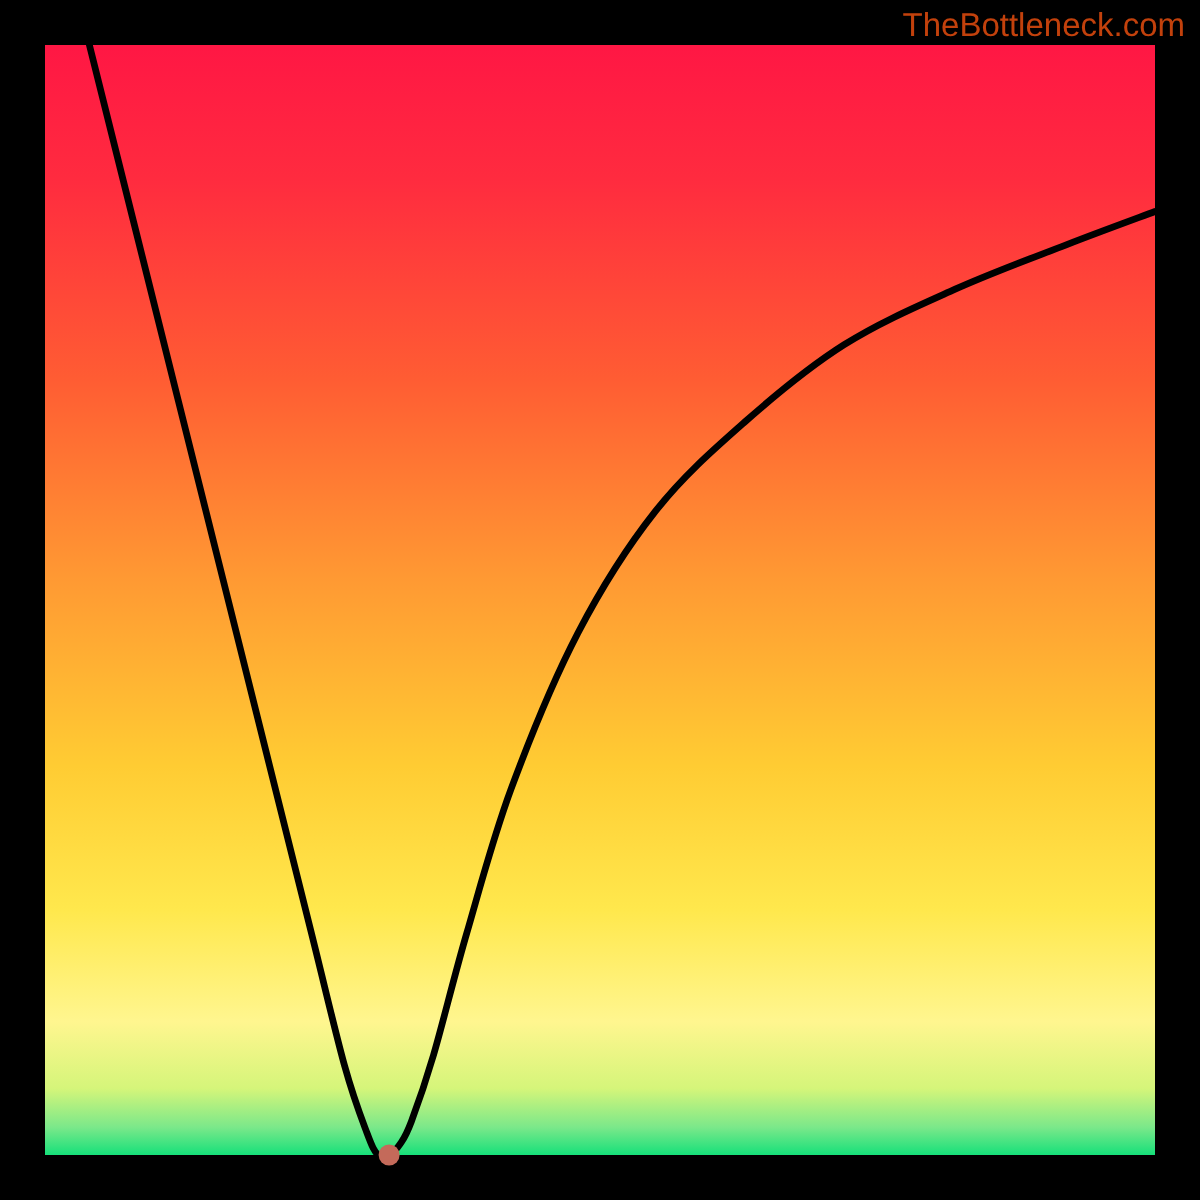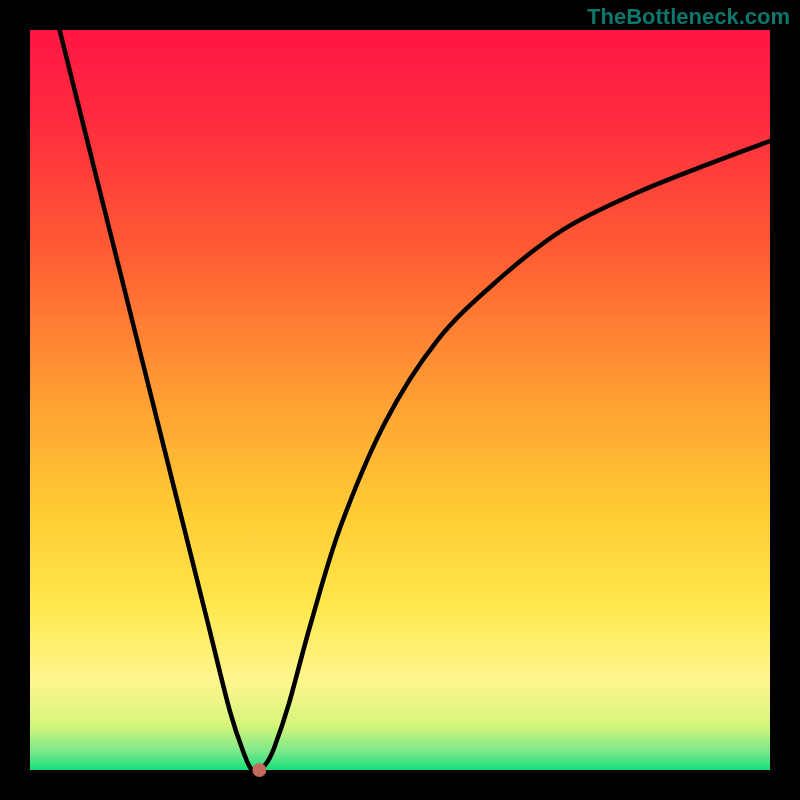--- a/index.html
+++ b/index.html
@@ -8,23 +8,23 @@
     width: 800px;
     height: 800px;
     background: #000;
     position: relative;
     font-family: Arial, Helvetica, sans-serif;
   }
   .attribution {
     position: absolute;
     top: 4px;
     right: 10px;
-    color: #0f766e;
+    color: #c2410c;
     font-size: 22px;
-    font-weight: 700;
+    font-weight: 400;
     z-index: 10;
   }
   .chart-frame {
     position: absolute;
     left: 30px;
     top: 30px;
     width: 740px;
     height: 740px;
     background: #000;
   }

